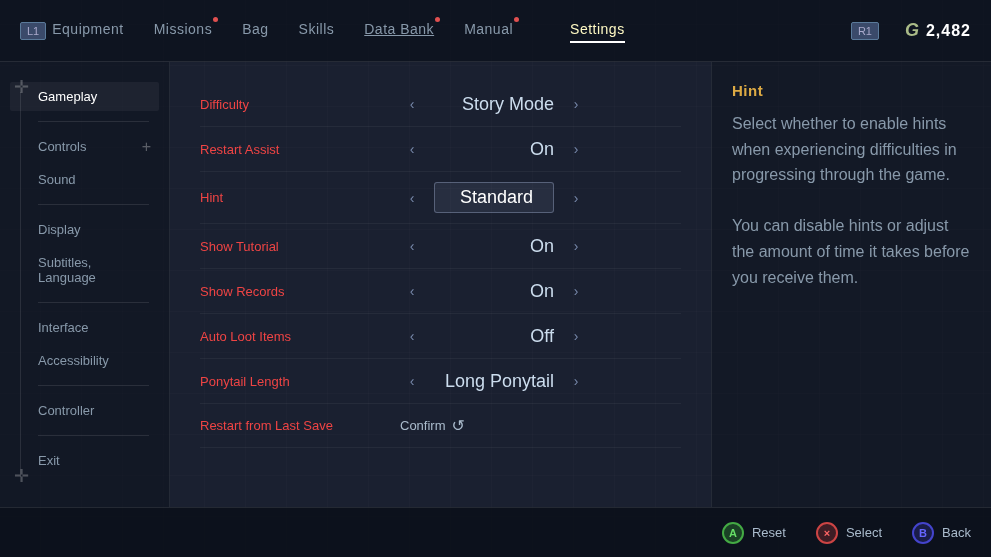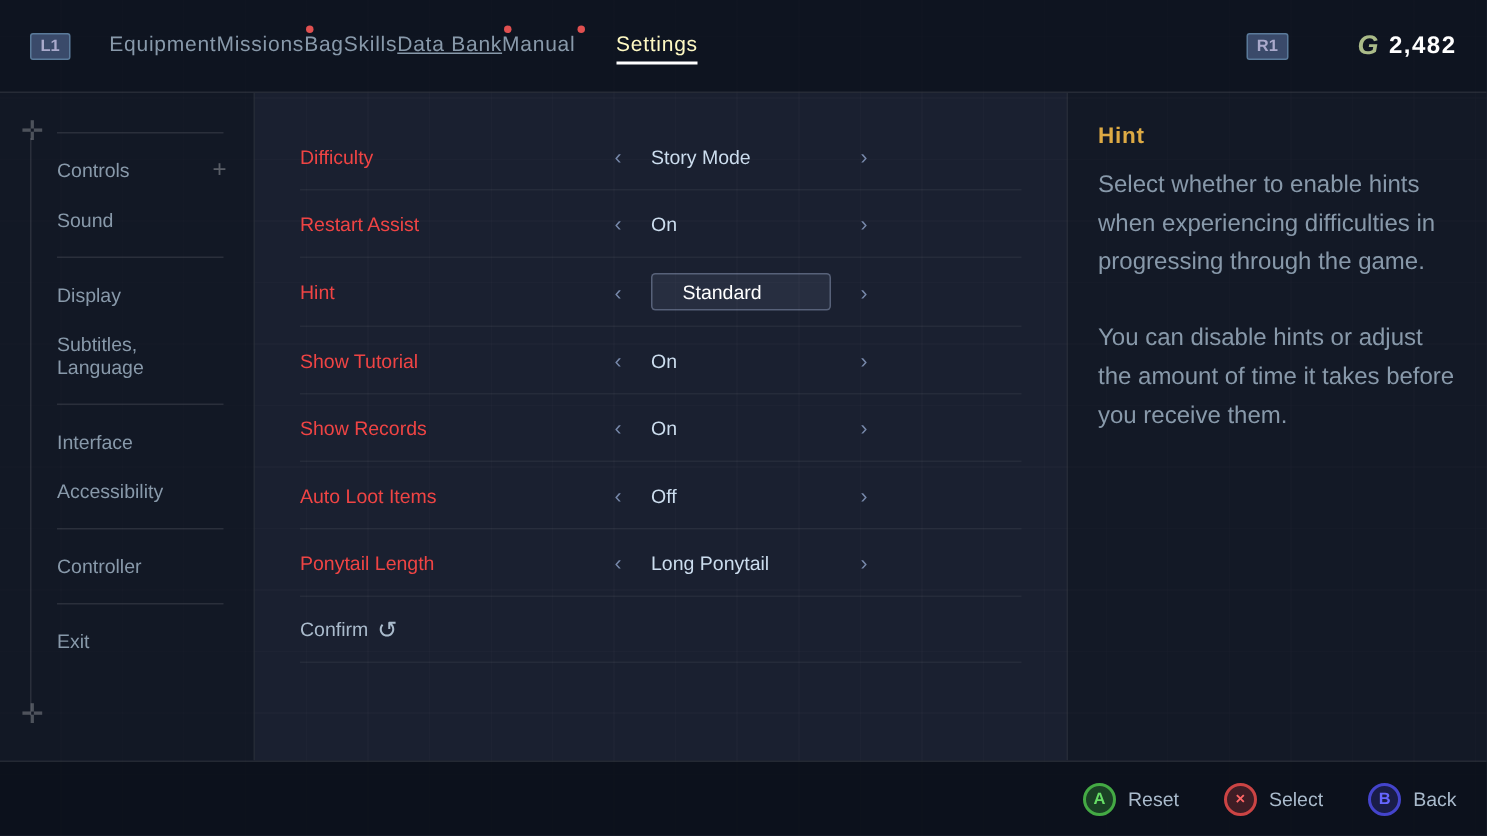--- a/index.html
+++ b/index.html
@@ -55,29 +55,30 @@
       height: 62px;
       border-bottom: 1px solid rgba(255,255,255,0.1);
       background: rgba(10,15,25,0.7);
     }
 
     .nav-badge {
       background: #3a4a6a;
       border: 1px solid #5a7a9a;
       color: #aac;
       font-size: 11px;
-      font-weight: bold;
+      font-weight: normal;
       padding: 2px 6px;
-      margin-right: 26px;
+      margin-right: 6px;
       border-radius: 2px;
     }
 
     .nav-items {
       display: flex;
       align-items: center;
+      gap: 30px;
       flex: 1;
     }
 
     .nav-item {
       color: #8899aa;
       font-size: 14px;
       letter-spacing: 0.5px;
       cursor: pointer;
       position: relative;
       padding-bottom: 4px;
@@ -232,23 +233,23 @@
       display: flex;
       align-items: center;
       justify-content: center;
       color: #7788aa;
       cursor: pointer;
       font-size: 14px;
     }
 
     .control-value {
       min-width: 120px;
-      text-align: left;
+      text-align: right;
       color: #ccddee;
-      font-size: 13px;
+      font-size: 18px;
     }
 
     .control-value.highlighted {
       background: rgba(200,220,255,0.08);
       border: 1px solid rgba(200,220,255,0.3);
       border-radius: 3px;
       padding: 4px 20px;
       color: #ffffff;
     }
 
@@ -377,20 +378,23 @@
       <span class="currency-icon">G</span>
       <span>2,482</span>
     </div>
   </div>
 
   <div class="main-content">
 
     <div class="sidebar">
       <span class="sidebar-crosshair top">✛</span>
 
+      <div class="sidebar-item active">
+        <span>Gameplay</span>
+      </div>
       <div class="sidebar-divider"></div>
       <div class="sidebar-item">
         <span>Controls</span>
         <span class="sidebar-plus">+</span>
       </div>
       <div class="sidebar-item">
         <span>Sound</span>
       </div>
       <div class="sidebar-divider"></div>
       <div class="sidebar-item">
@@ -477,20 +481,21 @@
       <div class="settings-row">
         <div class="settings-label">Ponytail Length</div>
         <div class="settings-control">
           <div class="arrow-btn">‹</div>
           <div class="control-value">Long Ponytail</div>
           <div class="arrow-btn">›</div>
         </div>
       </div>
 
       <div class="settings-row">
+        <div class="settings-label">Restart from Last Save</div>
         <div class="settings-control">
           <div class="confirm-btn">
             <span>Confirm</span>
             <span class="confirm-icon">↺</span>
           </div>
         </div>
       </div>
 
     </div>
 

